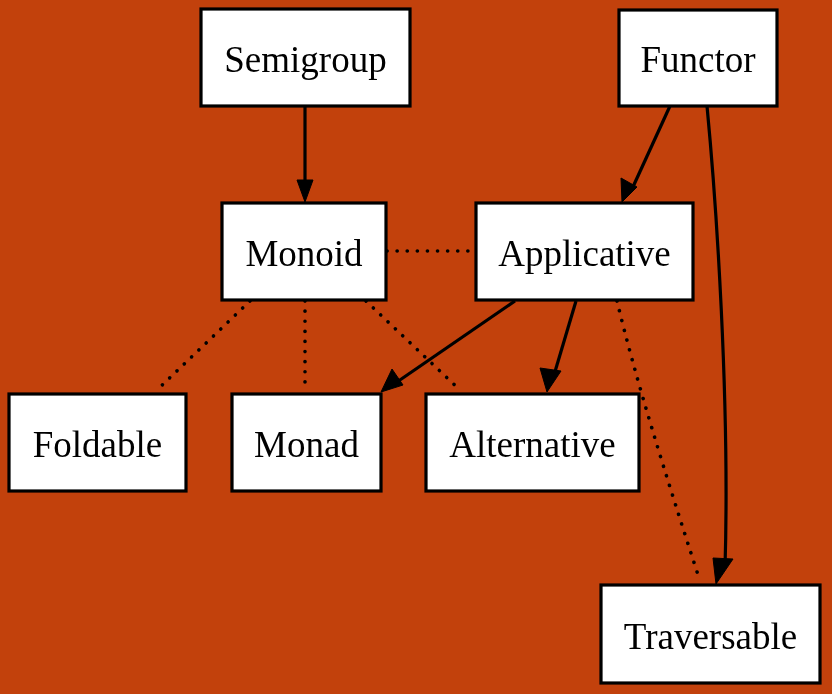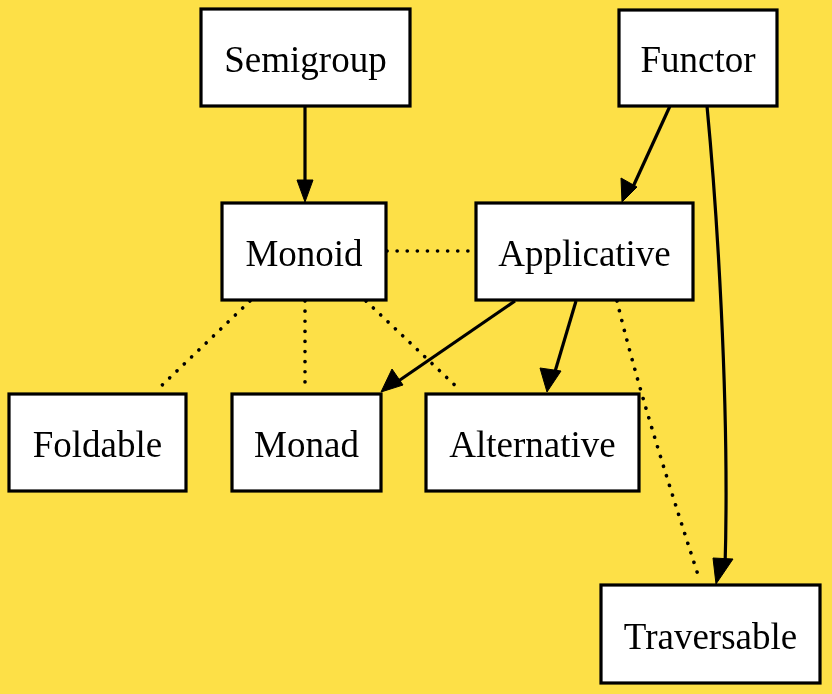--- a/index.html
+++ b/index.html
@@ -7,21 +7,21 @@
     padding: 0;
     background: #ffffff;
   }
   body {
     font-family: "Liberation Serif", "DejaVu Serif", serif;
   }
   #diagram-root {
     position: relative;
     width: 832px;
     height: 694px;
-    background: #fde047;
+    background: #c2410c;
     overflow: hidden;
   }
   svg.graph {
     display: block;
     width: 832px;
     height: 694px;
   }
   .node-box {
     fill: #ffffff;
     stroke: #000000;

